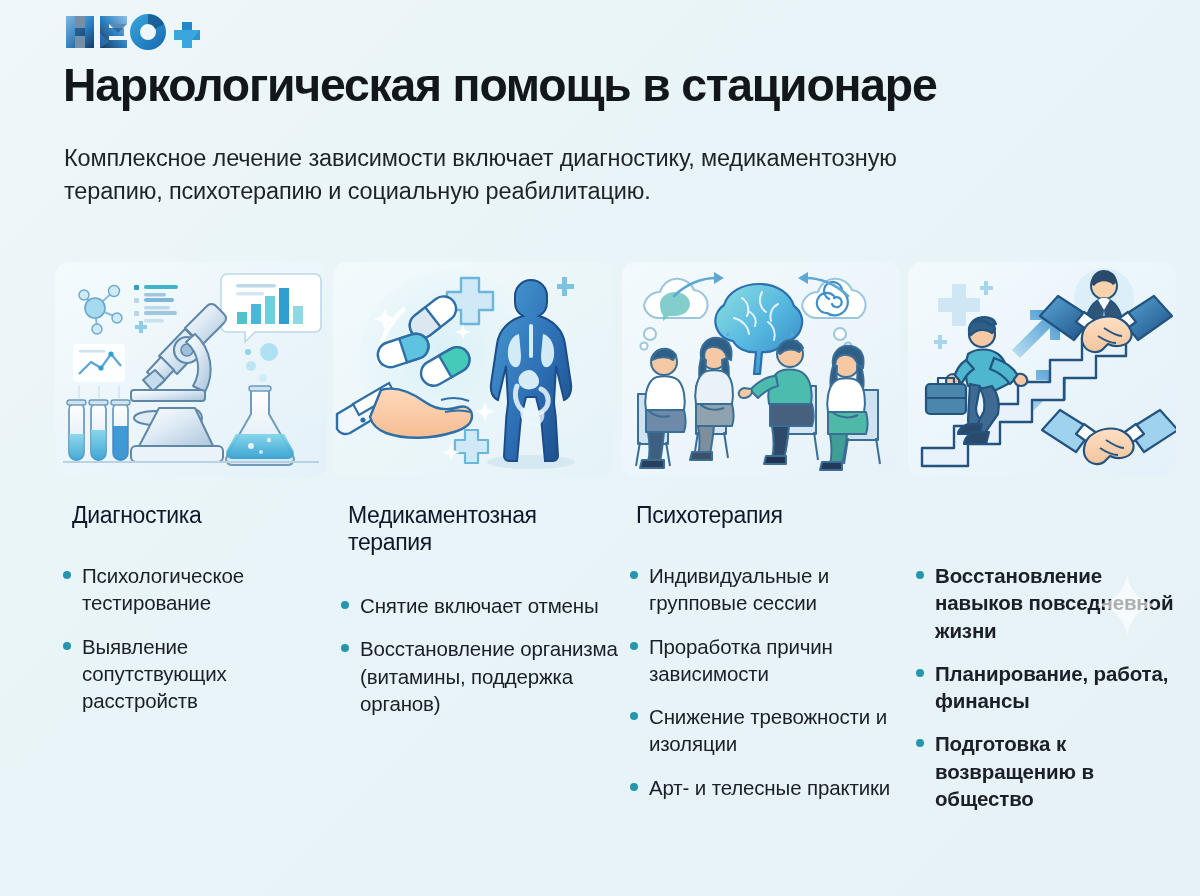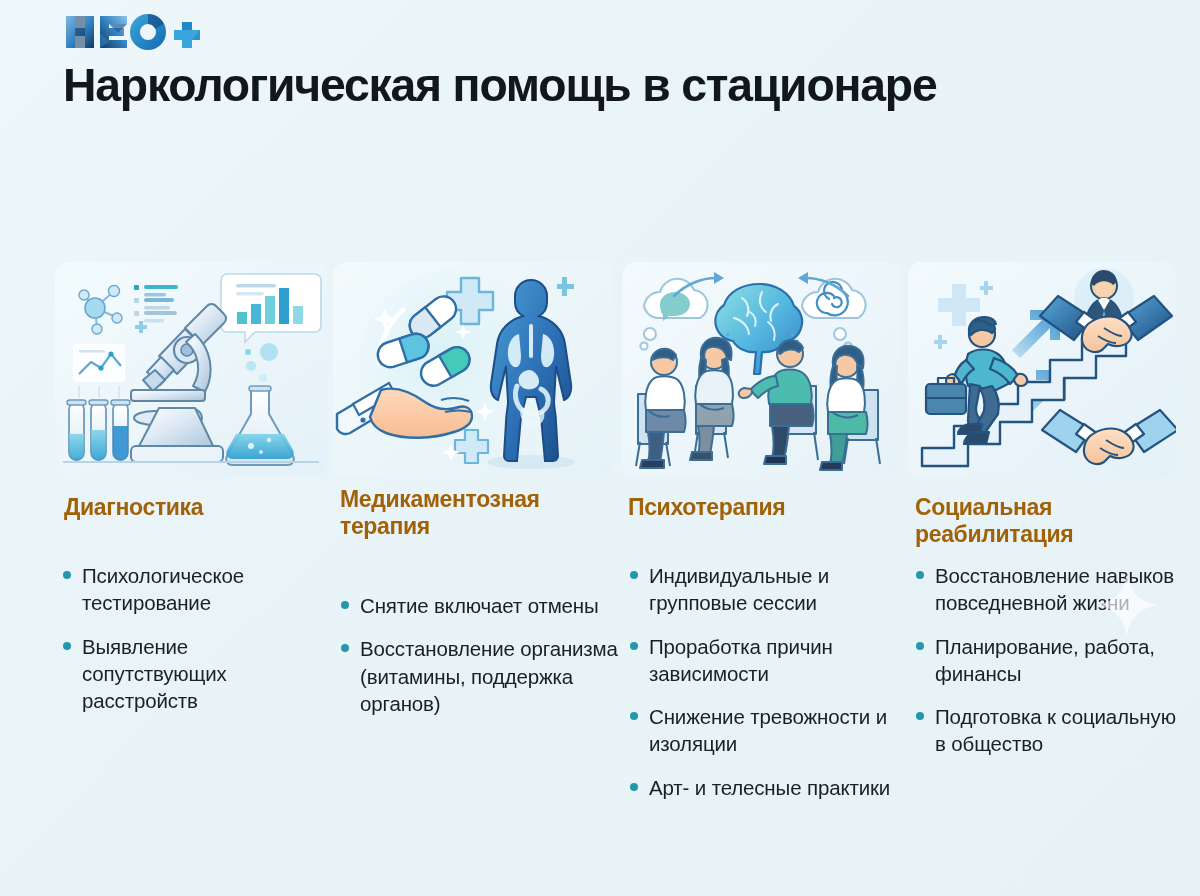--- a/index.html
+++ b/index.html
@@ -33,34 +33,34 @@
   .col{position:absolute;top:0;}
   .col.c0{left:55px;width:272px;}
   .col.c1{left:333px;width:280px;}
   .col.c2{left:622px;width:278px;}
   .col.c3{left:908px;width:268px;}
 
   .art{position:relative;height:215px;width:100%;}
   .art svg{position:absolute;left:0;top:0;width:100%;height:100%;}
 
   .col h3{
-    margin:0;padding:0;
-    font-size:23px;font-weight:700;line-height:1.18;
-    color:#a16207;letter-spacing:-0.35px;
+    margin:8px;padding:0;
+    font-size:23px;font-weight:400;line-height:1.18;
+    color:#0f172a;letter-spacing:-0.35px;
   }
   .col.c0 h3{position:absolute;top:232px;left:9px;}
-  .col.c1 h3{position:absolute;top:224px;left:7px;}
+  .col.c1 h3{position:absolute;top:232px;left:7px;}
   .col.c2 h3{position:absolute;top:232px;left:6px;}
   .col.c3 h3{position:absolute;top:232px;left:7px;}
 
   ul.bullets{list-style:none;margin:0;padding:0;position:absolute;left:6px;width:100%;}
   .col.c0 ul.bullets{top:300px;}
   .col.c1 ul.bullets{top:330px;}
   .col.c2 ul.bullets{top:300px;}
-  .col.c3 ul.bullets{top:300px;}
+  .col.c3 ul.bullets{top:300px;font-weight:bold;}
 
   ul.bullets li{
     position:relative;padding-left:21px;margin-bottom:16px;
     font-size:20.5px;line-height:1.33;color:#1a2026;letter-spacing:-0.15px;
   }
   ul.bullets li::before{
     content:"";position:absolute;left:2px;top:9px;
     width:8px;height:8px;border-radius:50%;background:#2596ae;
   }
 
@@ -100,20 +100,21 @@
       <path d="M84 2 a18 18 0 1 0 0 36 a18 18 0 1 0 0 -36 Z M84 12 a8 8 0 1 1 0 16 a8 8 0 1 1 0 -16 Z" fill="url(#lg3)" fill-rule="evenodd"></path>
       <path d="M84 2 a18 18 0 0 1 16 10 l-9 5 a8 8 0 0 0 -7 -5 Z" fill="#0f3f72" opacity=".55"></path>
 
       <path d="M118 10 h10 v8 h8 v10 h-8 v8 h-10 v-8 h-8 V18 h8 Z" fill="#39a6dd"></path>
       <path d="M118 10 h10 v8 h-10 Z" fill="#1f7fc2" opacity=".75"></path>
       <path d="M128 28 h8 v-10 l-8 10 Z" fill="#1f7fc2" opacity=".5"></path>
     </svg>
   </div>
 
   <div class="title">Наркологическая помощь в стационаре</div>
+  <div class="subtitle">Комплексное лечение зависимости включает диагностику, медикаментозную терапию, психотерапию и социальную реабилитацию.</div>
 
   <div class="cols">
 
     <div class="col c0">
       <div class="art">
         <svg viewBox="0 0 272 215">
           <defs>
             <linearGradient id="d-metal" x1="0" y1="0" x2="1" y2="1">
               <stop offset="0%" stop-color="#ffffff"></stop>
                 <stop offset="45%" stop-color="#dde9f4"></stop>
@@ -510,25 +511,24 @@
             <path d="M152 148 l32 20 -16 22 -34 -22 Z" fill="#9fd2ec"></path>
             <path d="M176 162 l14 10 -8 10 -14 -10 Z" fill="#ffffff"></path>
             <path d="M252 148 l-32 20 16 22 34 -22 Z" fill="#9fd2ec"></path>
             <path d="M228 162 l-14 10 8 10 14 -10 Z" fill="#ffffff"></path>
             <path d="M182 174 c10 -8 24 -10 34 -4 c8 5 12 14 8 20 c-4 6 -14 8 -22 4 l-6 6 c-6 4 -14 2 -18 -4 c-4 -6 -2 -16 4 -22 Z" fill="url(#s-skin)"></path>
             <path d="M198 178 c6 4 12 8 18 8" fill="none" stroke="#23537f" stroke-width="1.8"></path>
             <path d="M192 186 c6 4 12 7 18 7" fill="none" stroke="#23537f" stroke-width="1.8"></path>
           </g>
         </svg>
       </div>
-      <h3>Социальная реабилитация</h3>
       <ul class="bullets">
         <li>Восстановление навыков повседневной жизни</li>
         <li>Планирование, работа, финансы</li>
-        <li>Подготовка к социальную в общество</li>
+        <li>Подготовка к возвращению в общество</li>
       </ul>
     </div>
 
   </div>
 
   <svg class="sparkle" width="70" height="70" viewBox="0 0 70 70">
     <path d="M35 4 C38 22 48 32 66 35 C48 38 38 48 35 66 C32 48 22 38 4 35 C22 32 32 22 35 4 Z" fill="#ffffff" opacity=".85"></path>
   </svg>
 
 </div>

